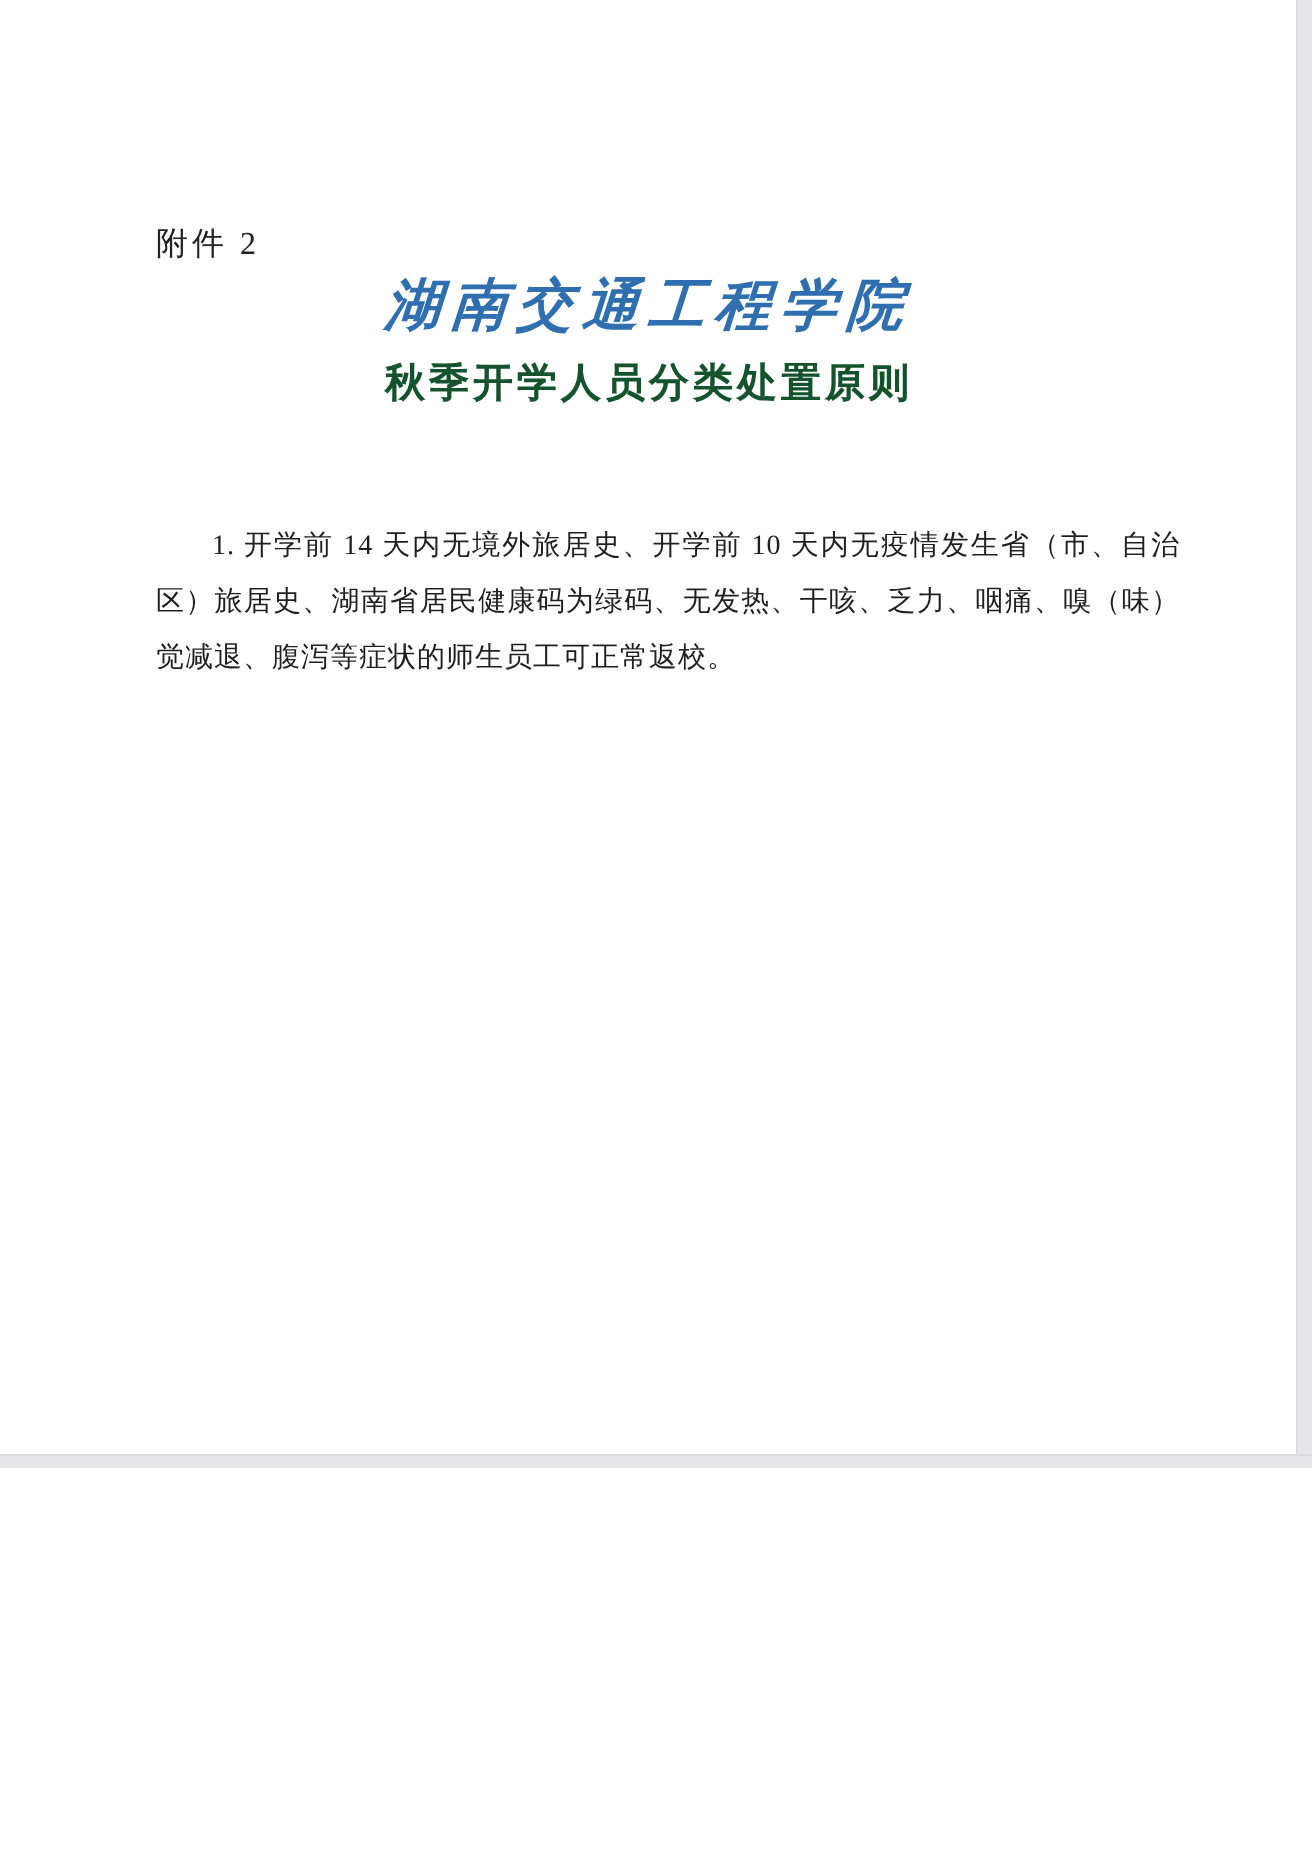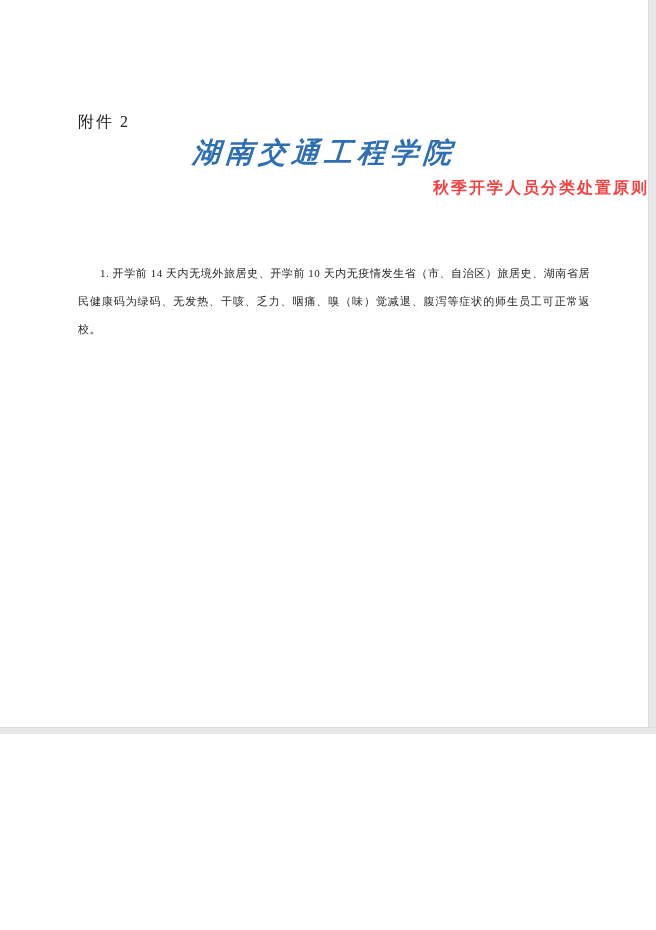--- a/index.html
+++ b/index.html
@@ -54,32 +54,32 @@
     font-style: italic;
     letter-spacing: 5px;
     color: #2f6fb0;
     transform: skewX(-4deg);
   }
   .doc-title {
     position: absolute;
     top: 178px;
     left: 0;
     width: 649px;
-    text-align: right;
-    font-size: 16px;
+    text-align: center;
+    font-size: 20px;
     font-weight: bold;
     letter-spacing: 2px;
-    color: #ef4444;
+    color: #14532d;
   }
   .body-text {
     position: absolute;
     top: 260px;
     left: 78px;
     width: 512px;
-    font-size: 11px;
+    font-size: 14px;
     line-height: 27.9px;
     text-align: justify;
     letter-spacing: 0.5px;
     color: #1f1f1f;
   }
   .body-text p {
     margin: 0;
     padding: 0;
     text-indent: 2em;
   }

